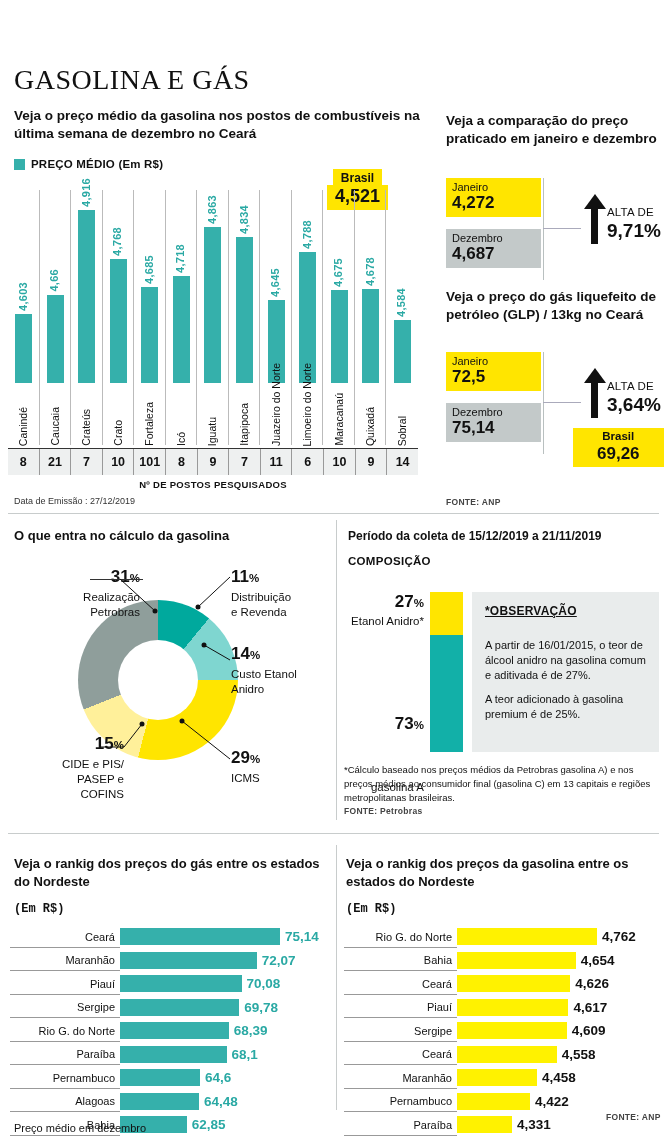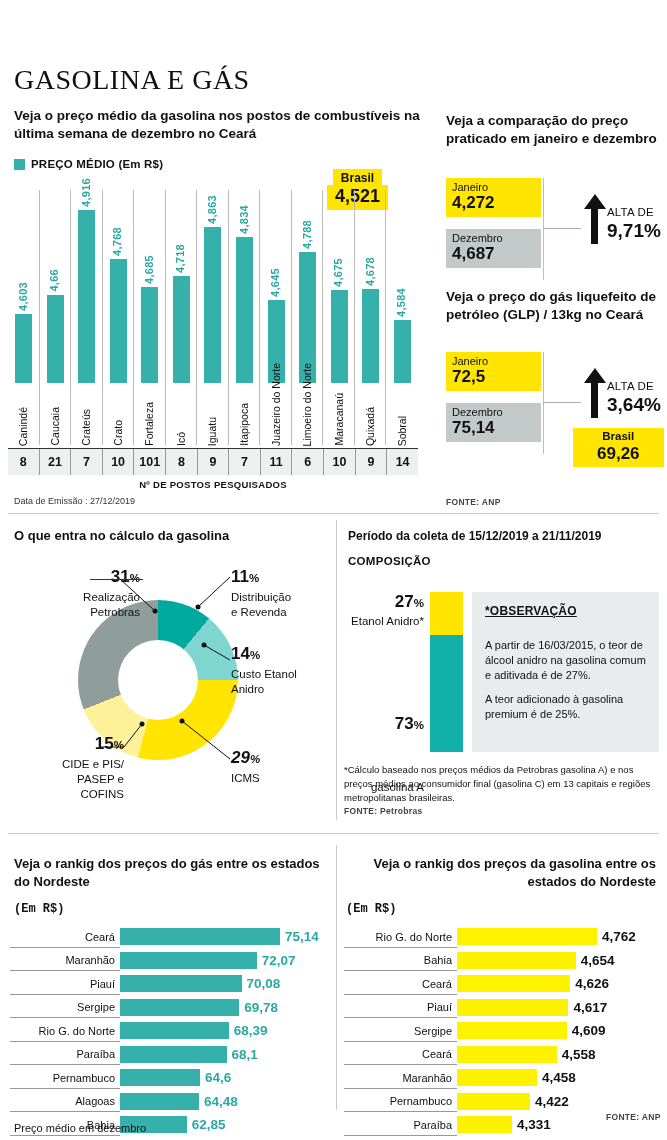--- a/index.html
+++ b/index.html
@@ -342,21 +342,21 @@
   <div style="position:absolute; left:231px; top:644px;">
     <span class="pct"><span>14</span><small>%</small></span>
   </div>
   <div class="plabel" style="left:231px; top:667px; white-space:pre-line;">Custo Etanol
 Anidro</div>
   <svg style="position:absolute; left:192px; top:640px;" width="45" height="30">
     <line x1="38" y1="20" x2="12" y2="5" stroke="#111" stroke-width="1"></line>
     <circle cx="12" cy="5" r="2.5" fill="#111"></circle>
   </svg>
 
-  <div style="position:absolute; left:231px; top:748px;font-style:italic;">
+  <div style="position:absolute; left:231px; top:748px;">
     <span class="pct"><span>29</span><small>%</small></span>
   </div>
   <div class="plabel" style="left:231px; top:771px;">ICMS</div>
   <svg style="position:absolute; left:170px; top:715px;" width="62" height="48">
     <line x1="60" y1="44" x2="12" y2="6" stroke="#111" stroke-width="1"></line>
     <circle cx="12" cy="6" r="2.5" fill="#111"></circle>
   </svg>
 
   <div style="position:absolute; left:52px; top:734px; text-align:right; width:72px;">
     <span class="pct"><span>15</span><small>%</small></span>
@@ -383,21 +383,21 @@
   </div>
   <div class="plabel" style="left:348px; top:614px; width:76px; text-align:right;">Etanol Anidro*</div>
 
   <div style="position:absolute; left:358px; top:714px; width:66px; text-align:right;">
     <span class="pct"><span>73</span><small>%</small></span>
   </div>
   <div class="plabel" style="left:348px; top:736px; width:76px; text-align:right;margin-top:44px;">gasolina A</div>
 
   <div class="obs-box">
     <div class="obs-title">*OBSERVAÇÃO</div>
-    <div class="obs-p">A partir de 16/03/2015, o teor de álcool anidro na gasolina comum e aditivada é de 27%.</div>
+    <div class="obs-p">A partir de 16/01/2015, o teor de álcool anidro na gasolina comum e aditivada é de 27%.</div>
     <div class="obs-p">A teor adicionado à gasolina premium é de 25%.</div>
   </div>
 
   <div class="calc-note">*Cálculo baseado nos preços médios da Petrobras gasolina A) e nos preços médios ao consumidor final (gasolina C) em 13 capitais e regiões metropolitanas brasileiras.</div>
   <div class="fonte" style="left:344px; top:806px;">FONTE: Petrobras</div>
 
   <div class="hr-full" style="left:8px; top:833px; width:651px;"></div>
   <div class="vr" style="left:336px; top:845px; height:265px;"></div>
 
   <div class="sec-title" style="left:14px; top:855px; width:310px;">Veja o rankig dos preços do gás entre os estados do Nordeste</div>
@@ -444,21 +444,21 @@
         <div class="rval teal-val">64,48</div>
       </div>
       <div class="rank-row">
         <div class="rlab" style="width: 110px;">Bahia</div>
         <div class="rbar teal-bar" style="width: 66.648px;"></div>
         <div class="rval teal-val">62,85</div>
       </div>
     </div>
   <div class="foot-note" style="left:14px; top:1122px;">Preço médio em dezembro</div>
 
-  <div class="sec-title" style="left:346px; top:855px; width:310px;text-align:right;">Veja o rankig dos preços da gasolina entre os estados do Nordeste</div>
+  <div class="sec-title" style="left:346px; top:855px; width:310px;">Veja o rankig dos preços da gasolina entre os estados do Nordeste</div>
   <div class="rank-sub" style="left:346px; top:902px;">(Em R$)</div>
   <div class="rank-list" id="rank-gasolina" style="left:344px; top:925px;">
       <div class="rank-row">
         <div class="rlab" style="width: 113px;">Rio G. do Norte</div>
         <div class="rbar yel-bar" style="width: 140px;"></div>
         <div class="rval yel-val">4,762</div>
       </div>
       <div class="rank-row">
         <div class="rlab" style="width: 113px;">Bahia</div>
         <div class="rbar yel-bar" style="width: 118.714px;"></div>

